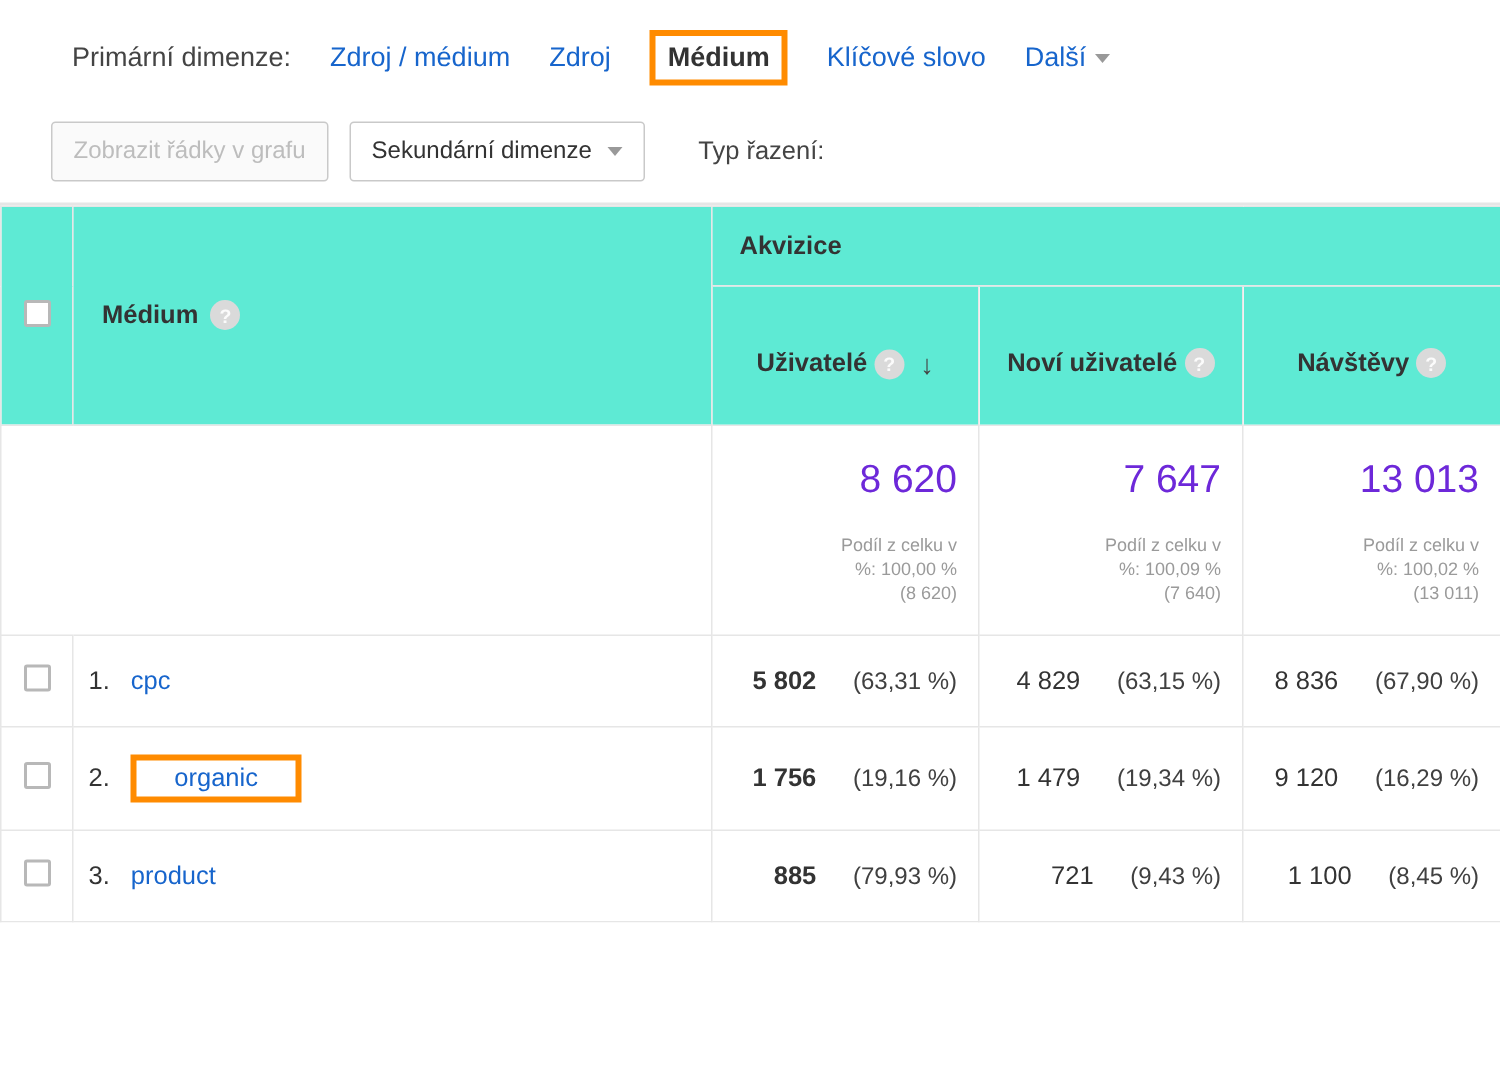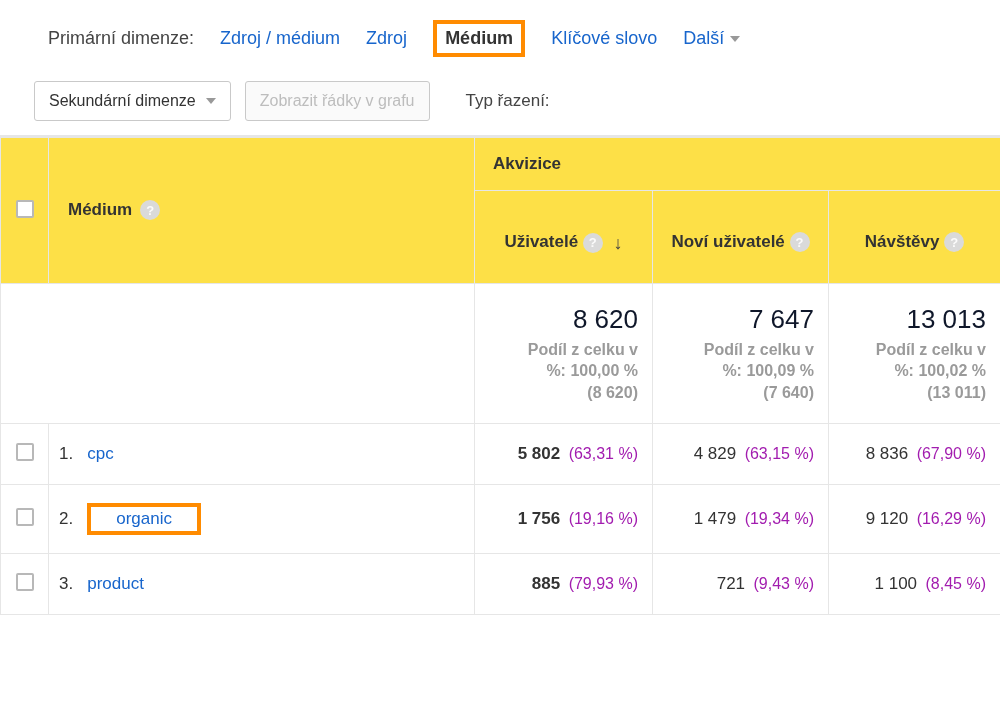--- a/index.html
+++ b/index.html
@@ -50,21 +50,21 @@
     display: inline-flex;
     align-items: center;
     gap: 10px;
     cursor: pointer;
   }
   .btn.disabled { color: #bdbdbd; background: #fafafa; cursor: default; }
   .sort-label { font-size: 17px; color: #444; margin-left: 22px; }
 
   table { border-collapse: collapse; width: 100%; table-layout: fixed; }
   th, td { border: 1px solid #e6e6e6; }
-  th { background: #fde047; font-weight: normal; }
+  th { background: #5eead4; font-weight: normal; }
 
   th.chk-col, td.chk-col { width: 48px; text-align: center; padding: 14px 0; }
   th.dim-col { width: 426px; }
   td.dim-col { width: 426px; }
 
   .col-head-section { padding: 16px 18px; font-size: 17px; font-weight: 700; text-align: left; }
   .dim-head { padding: 26px 18px; font-size: 17px; font-weight: 700; display: flex; align-items: center; gap: 8px; }
   .help {
     display: inline-flex;
     width: 20px; height: 20px; border-radius: 50%;
@@ -74,27 +74,27 @@
   }
   .metric-head {
     padding: 40px 14px 30px 14px;
     text-align: center;
     font-size: 17px; font-weight: 700;
     position: relative;
   }
   .sort-arrow { margin-left: 6px; color: #444; font-size: 18px; display: inline-block; transform: translateY(2px); }
 
   td.total-cell, td.data-cell { text-align: right; padding: 20px 14px; font-size: 17px; }
-  .total-big { font-size: 26px; color: #0f172a; }
-  .total-sub { font-size: 16px; color: #9a9a9a; margin-top: 4px; line-height: 1.35; font-weight: bold; }
+  .total-big { font-size: 26px; color: #6d28d9; }
+  .total-sub { font-size: 12px; color: #9a9a9a; margin-top: 20px; line-height: 1.35; }
   .link { color: #1765cc; }
   .link.highlight { border: 4px solid #ff8b00; padding: 2px 25px; display: inline-block; }
 
   .cell-val-bold { font-weight: 700; }
-  .cell-pct { color: #a21caf; font-size: 16px; margin-left: 4px; }
+  .cell-pct { color: #404040; font-size: 16px; margin-left: 20px; }
   .checkbox {
     width: 18px; height: 18px; border: 2px solid #b8b8b8; border-radius: 2px;
     display: inline-block; background: #fff;
   }
   tr.data-row td { font-size: 17px; }
 </style>
 </head>
 <body>
 
 <div class="tabs">
@@ -103,25 +103,25 @@
   <span class="tab">Zdroj</span>
   <span class="tab active">Médium</span>
   <span class="tab">Klíčové slovo</span>
   <span class="tab more">
     <span>Další</span>
     <span class="caret-down"></span>
   </span>
 </div>
 
 <div class="toolbar">
+  <span class="btn disabled">Zobrazit řádky v grafu</span>
   <span class="btn">
     <span>Sekundární dimenze</span>
     <span class="caret-down"></span>
   </span>
-  <span class="btn disabled">Zobrazit řádky v grafu</span>
   <span class="sort-label">Typ řazení:</span>
 </div>
 
 <table>
   <colgroup>
     <col style="width:48px">
     <col style="width:426px">
     <col style="width:178px">
     <col style="width:176px">
     <col style="width:172px">

